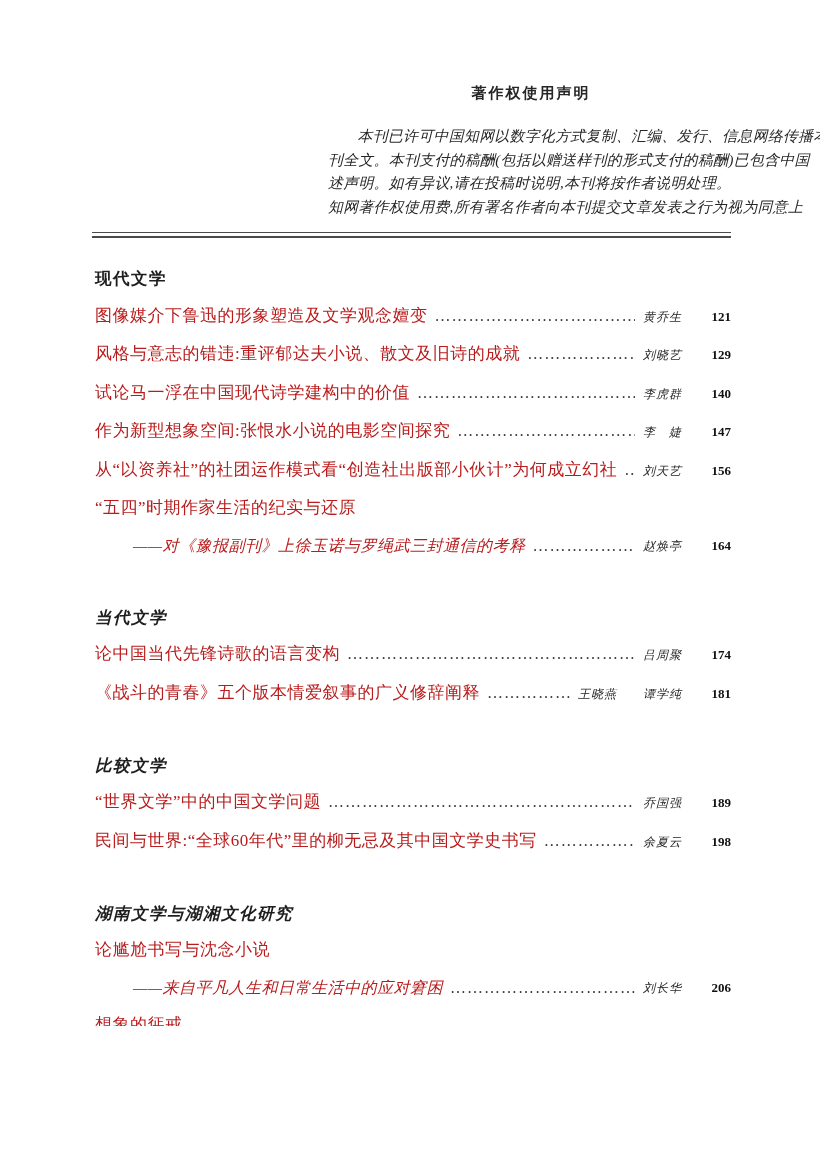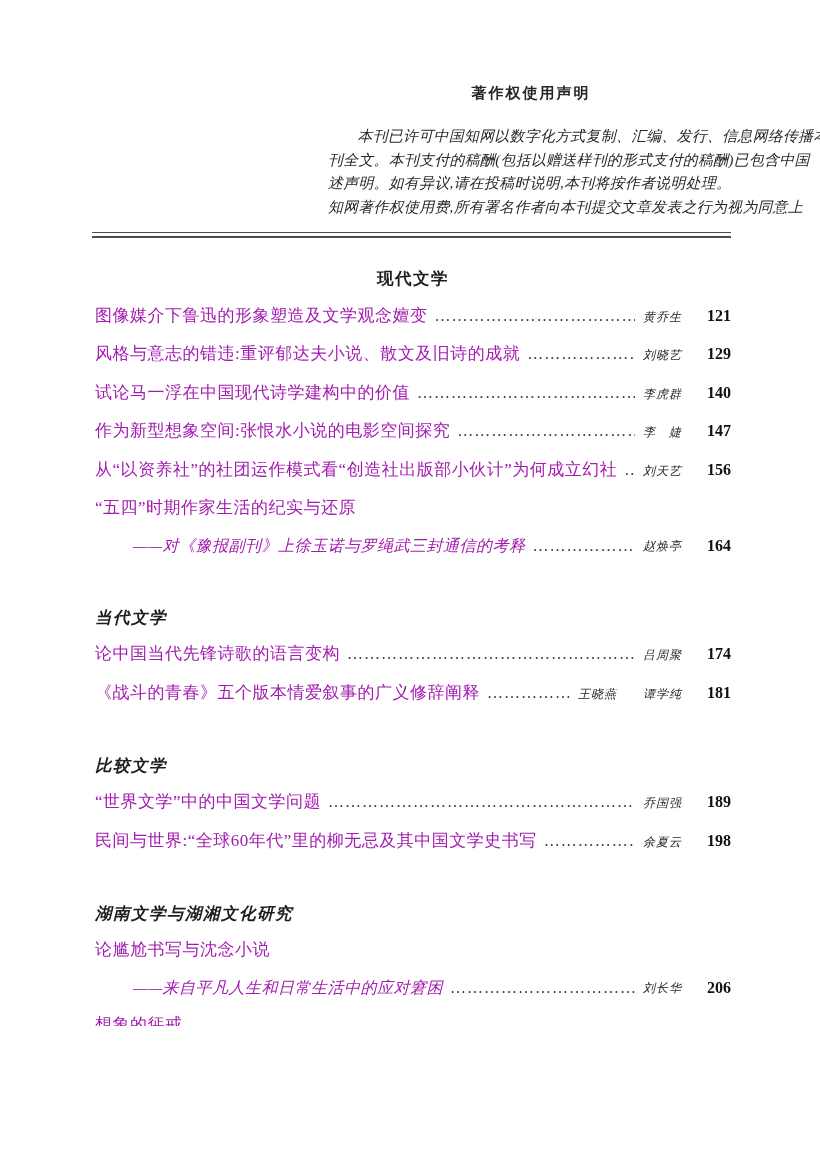--- a/index.html
+++ b/index.html
@@ -47,32 +47,32 @@
   .rule-bottom { margin-top: 24px; }
   
   .toc { margin-left: 95px; width: 636px; }
   .section-heading {
     font-weight: bold;
     font-size: 16.5px;
     letter-spacing: 1.5px;
     color: #1e1e1e;
     line-height: 20px;
   }
-  .section-heading.first { margin-top: 31px; text-align: center; }
+  .section-heading.first { margin-top: 31px; }
   .section-heading.later { margin-top: 51px; font-style: italic; }
   .row {
     display: flex;
     align-items: baseline;
     margin-top: 15.5px;
     line-height: 22px;
   }
   .row .t {
     font-size: 17px;
     letter-spacing: 0.5px;
-    color: #a21caf;
+    color: #b91c1c;
     white-space: nowrap;
   }
   .row.sub { padding-left: 38px; align-items: flex-end; }
   .row.sub .t { font-style: italic; font-size: 16px; }  
   .leader {
     flex: 1;
     overflow: hidden;
     white-space: nowrap;
     margin: 0 8px 0 7px;
     color: #3a3a3a;
@@ -84,21 +84,21 @@
   }
   .row .a {
     font-style: italic;              
     font-size: 12px;
     letter-spacing: 1px;
     color: #262626;
     white-space: nowrap;
   }
   .row .p {
     font-weight: bold;
-    font-size: 16px;
+    font-size: 13px;
     min-width: 36px;
     text-align: right;
     margin-left: 13px;
     color: #111111;
     white-space: nowrap;
   }
 </style>
 </head>
 <body>
 

